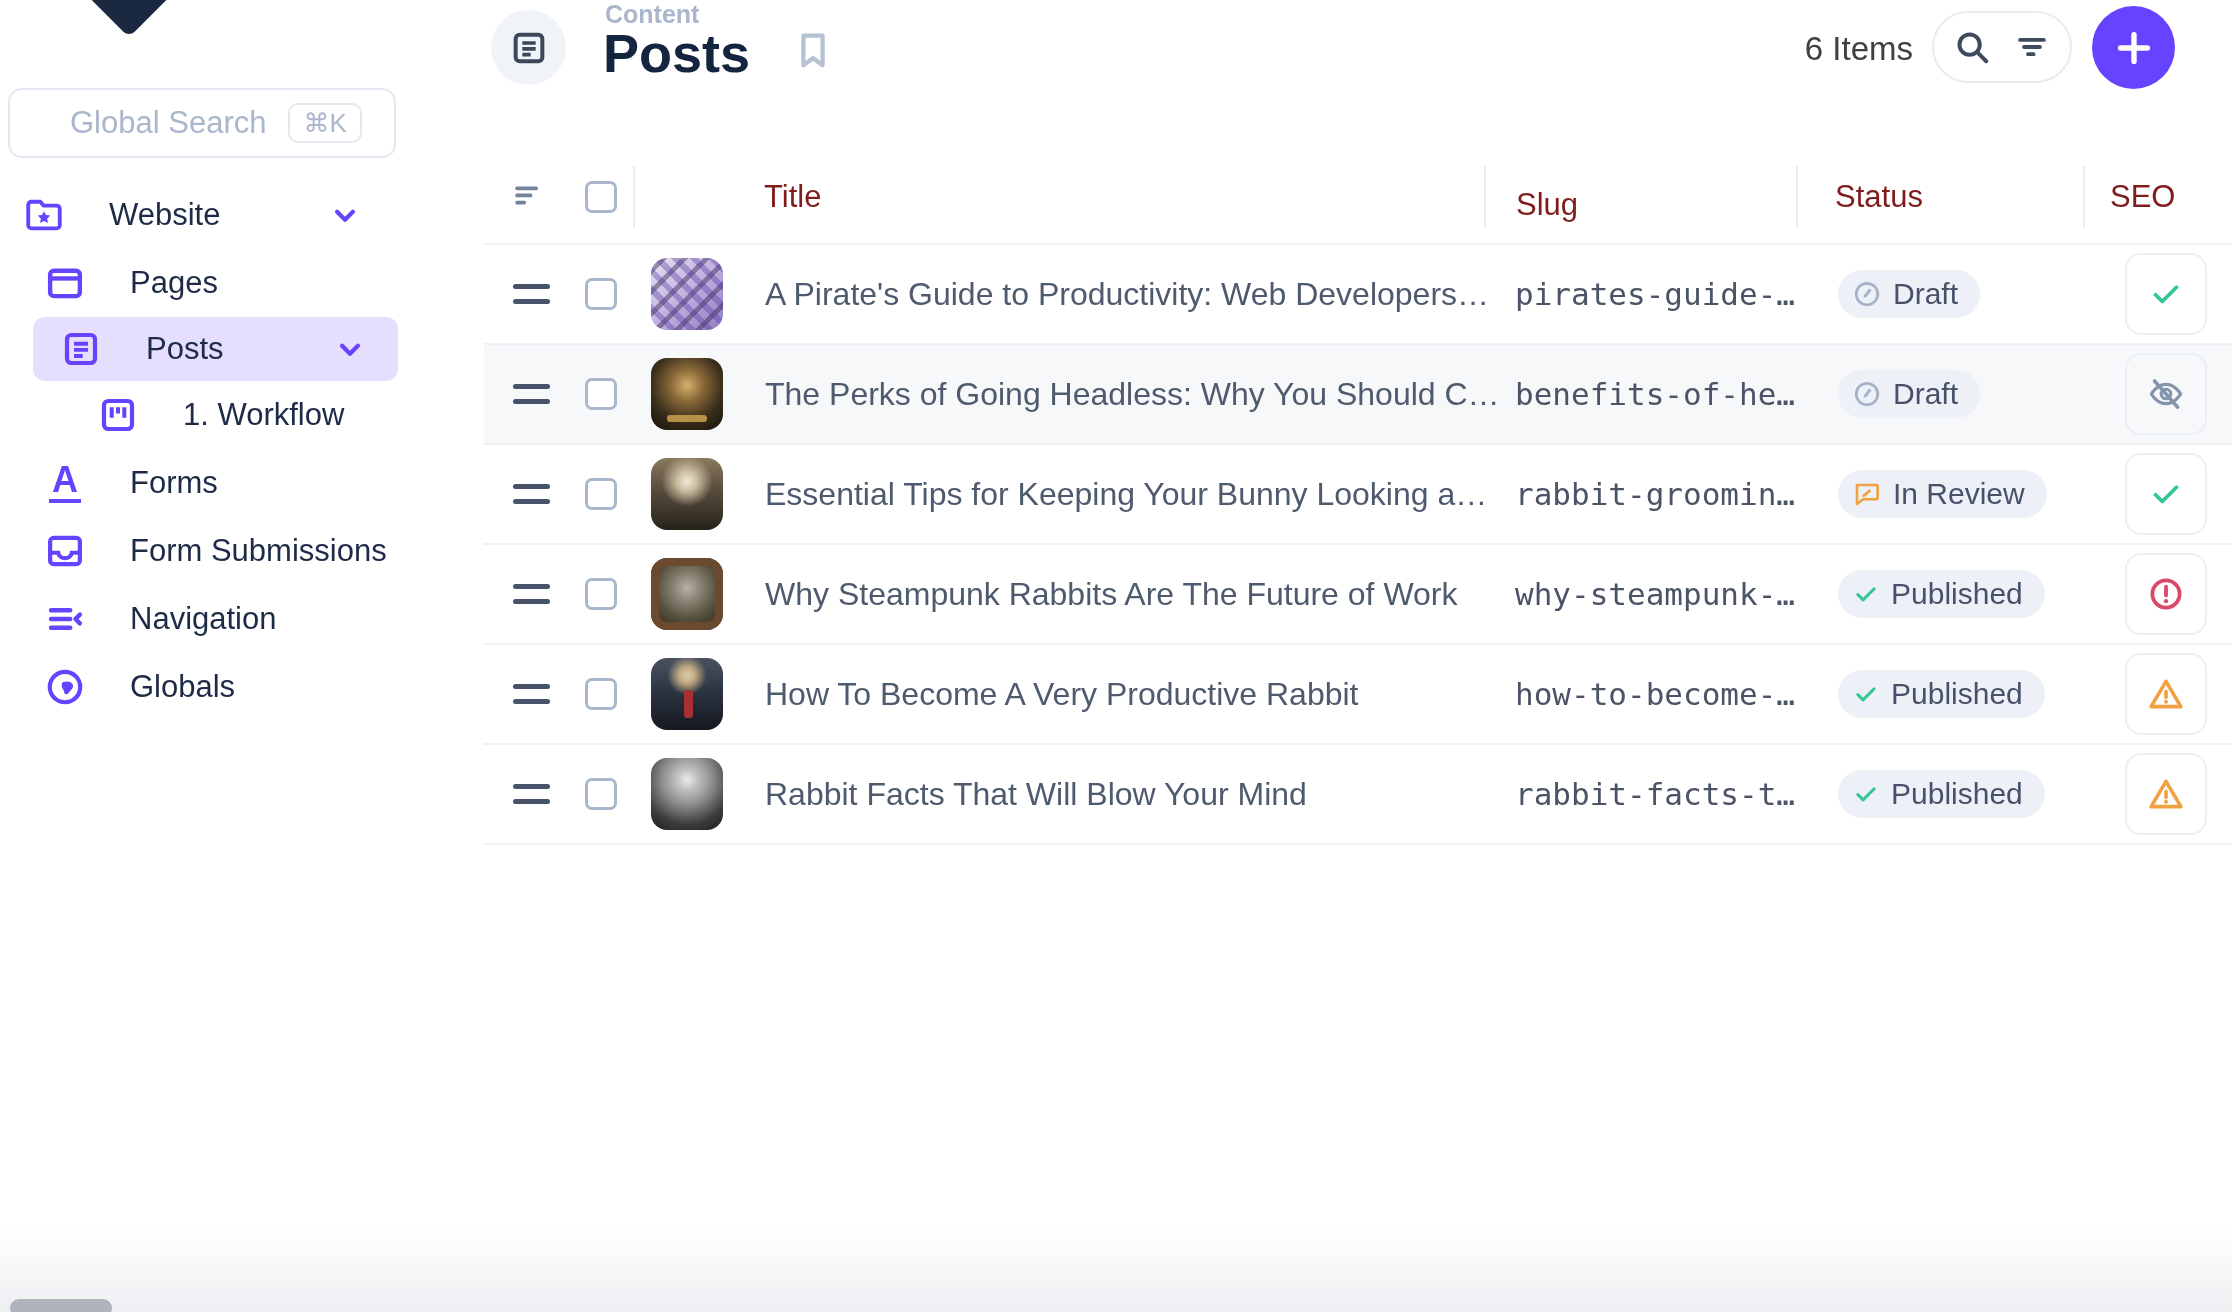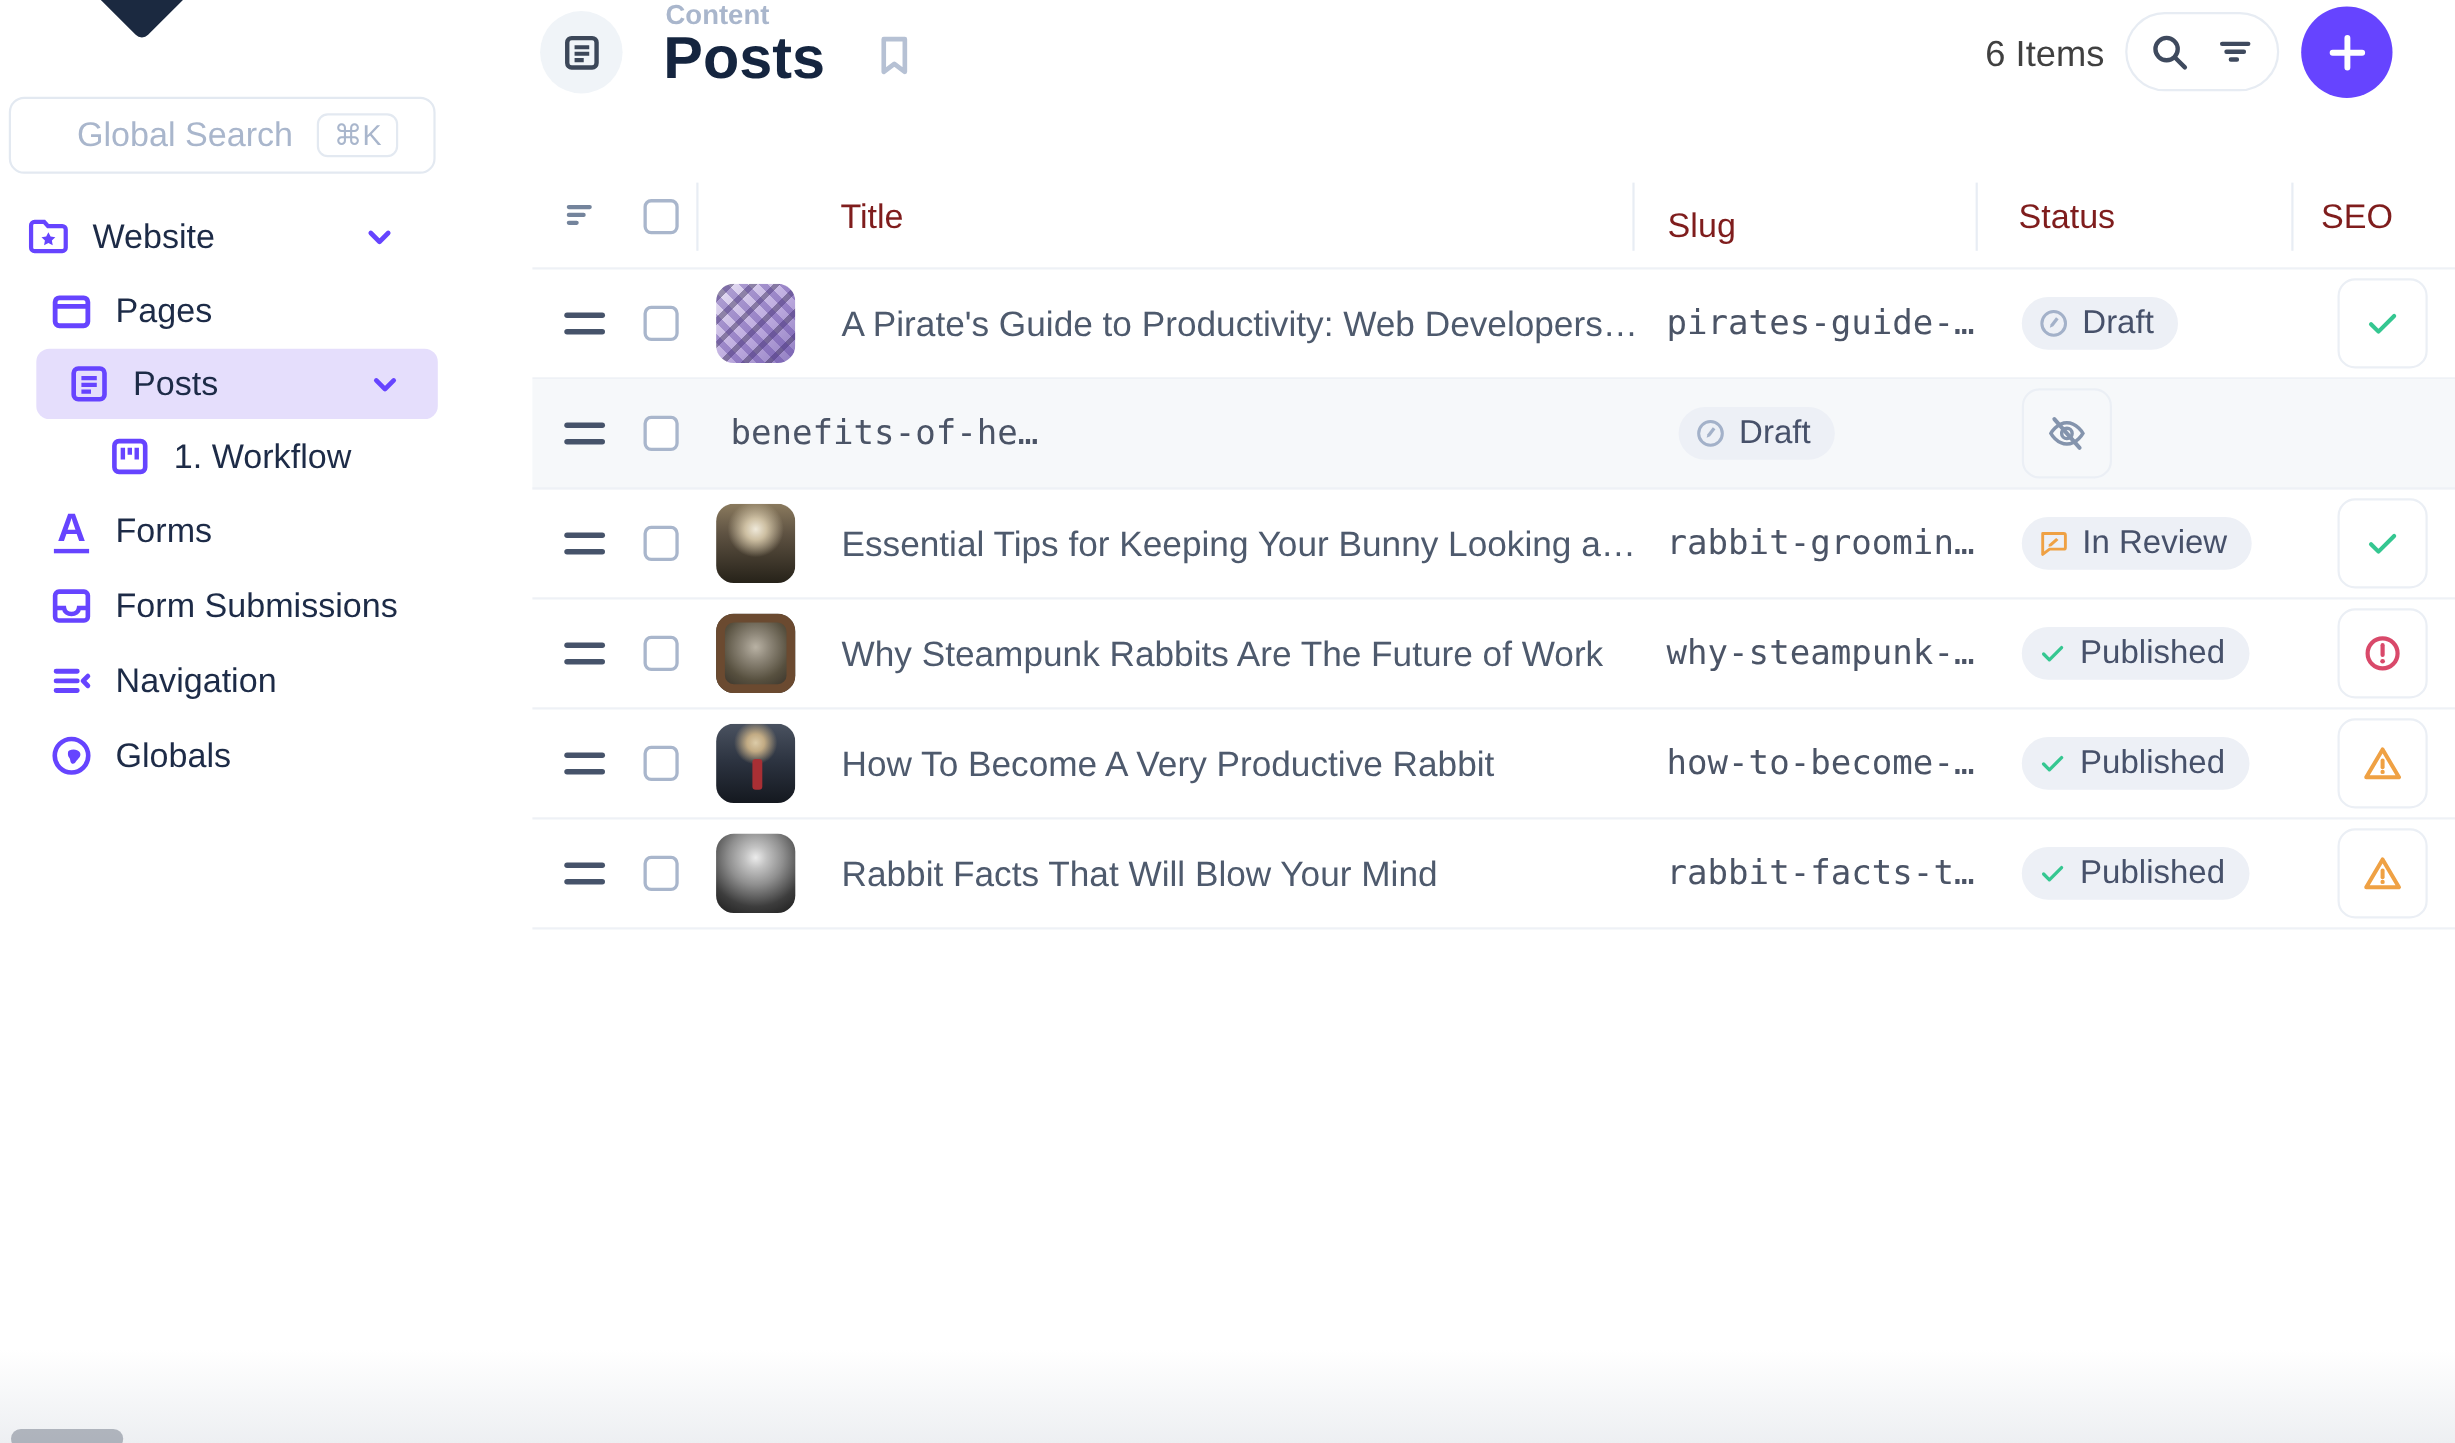--- a/index.html
+++ b/index.html
@@ -16,21 +16,21 @@
   .brand-name { position:absolute; left:268px; top:-8px; font-size:44px; font-weight:700; color:#1b2940; }
 
   .gsearch { position:absolute; left:8px; top:88px; width:388px; height:70px;
     border:2px solid #e3e9f1; border-radius:14px; background:#fff;
     display:flex; align-items:center; padding-left:60px; gap:22px; cursor:text; }
   .gsearch-text { font-size:31px; color:#a9b6cc; }
   .gsearch-kbd { font-size:26px; color:#a9b6cc; border:2px solid #e3e9f1; border-radius:10px;
     padding:5px 13px; line-height:1; }
 
   .nav { position:absolute; left:0; top:181px; width:420px; }
-  .nav-item { position:relative; height:68px; display:flex; align-items:center; cursor:pointer; }
+  .nav-item { position:relative; height:68px; display:flex; align-items:center; cursor:pointer;gap:25px; }
   .nav-item .nv-icon { width:42px; height:42px; flex:0 0 42px; display:flex; }
   .nav-item .nv-label { font-size:31px; font-weight:500; color:#1d2b47; margin-left:19px; }
   .nv-chevron { position:absolute; right:56px; width:38px; height:38px; }
   .ind-0 { padding-left:23px; }
   .ind-1 { padding-left:44px; }
   .ind-2 { padding-left:97px; }
   .nav-item.active { background:#e5defc; border-radius:12px; margin:0 22px 0 33px; padding-left:27px; height:64px; }
   .nav-item.active .nv-chevron { right:29px; }
   .icon-a { width:42px; height:42px; display:flex; align-items:flex-start; justify-content:center;
     font-size:36px; font-weight:700; color:#6644ff; line-height:1.0;
@@ -312,20 +312,24 @@
       </div>
 
       <div class="trow row hover">
         <div class="gutter">
           <span class="drag-handle">
               <i></i>
               <i></i>
             </span>
           <span class="checkbox"></span>
         </div>
+        <div class="cell-title">
+          <span class="thumb thumb-2"></span>
+          <span class="row-title">The Perks of Going Headless: Why You Should C…</span>
+        </div>
         <div class="cell-slug">benefits-of-he…</div>
         <div><span class="badge">
           <span>
             <svg viewBox="0 0 24 24" width="30" height="30" fill="none" stroke="#a3b1c9" stroke-width="2.2">
               <circle cx="12" cy="12" r="8.6"></circle>
               <path d="M9.2 15.2l.6-2.5 3.9-5.1 1.9 1.4-3.9 5.1-2.5 1.1z" fill="#a3b1c9" stroke="none"></path>
             </svg>
           </span>
           <span class="b-label">Draft</span>
         </span></div>

